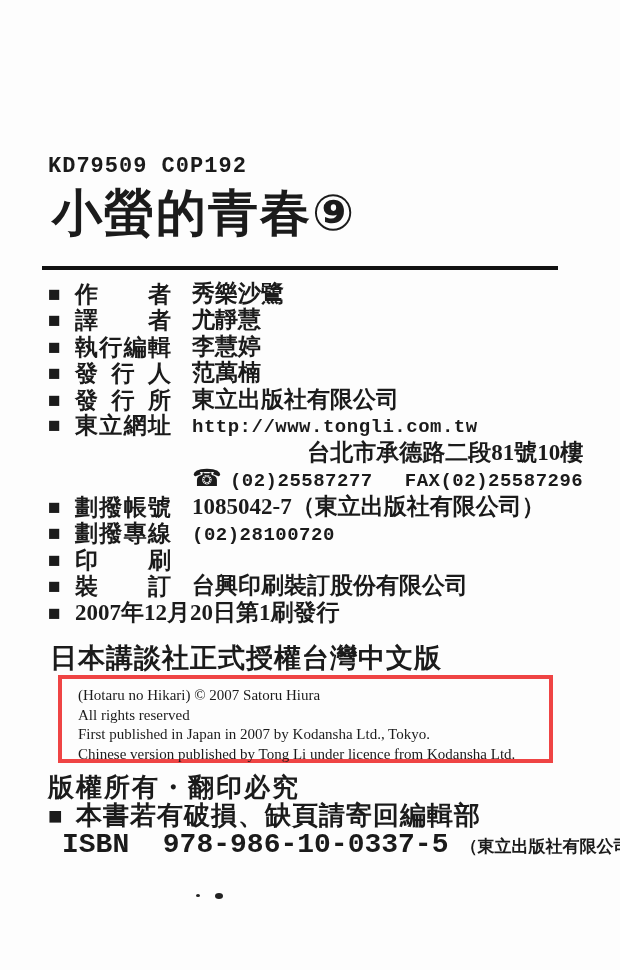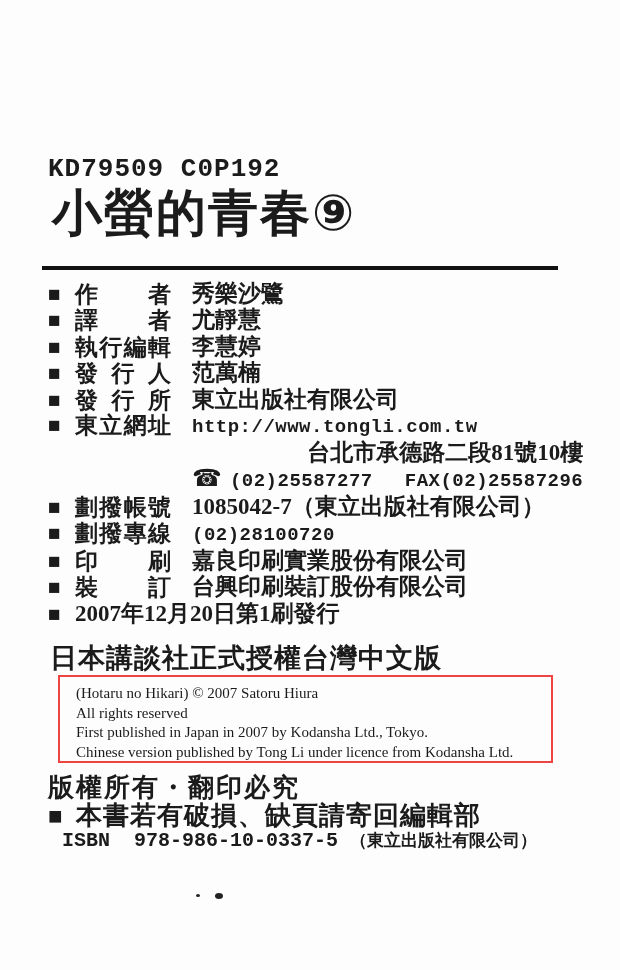--- a/index.html
+++ b/index.html
@@ -4,21 +4,21 @@
 <style>
   html,body { margin:0; padding:0; background:#e8e8e8; }
   .page {
     position:relative; width:620px; height:970px; margin:0 auto;
     background:#fdfdfd; color:#1b1b1b; overflow:hidden;
     font-family:"Liberation Serif","DejaVu Serif","DejaVu Sans",serif;
   }
   .code {
     position:absolute; left:48px; top:154px;
     font-family:"Liberation Mono","DejaVu Sans Mono",monospace;
-    font-size:26px; letter-spacing:1px; font-weight:600;
+    font-size:22px; letter-spacing:1px; font-weight:600;
   }
   .title {
     position:absolute; left:44px; top:176px; margin:8px;
     font-size:50px; font-weight:700; letter-spacing:2px; line-height:58px;
   }
   .orig {
     position:absolute; left:46px; top:239px;
     font-size:24px; letter-spacing:3px; font-weight:600;
   }
   .rule { position:absolute; left:42px; top:266px; width:516px; height:4px; background:#121212; }
@@ -32,33 +32,33 @@
   .mono { font-family:"Liberation Mono","DejaVu Sans Mono",monospace; font-size:19px; letter-spacing:0.5px; }
   .phicon { font-size:24px; margin-right:8px; }
   .fax { margin-left:32px; }
 
   .auth {
     position:absolute; left:50px; top:640px;
     font-size:27px; letter-spacing:1px; font-weight:600;
   }
   .licbox {
     position:absolute; left:58px; top:675px; width:495px; height:88px;
-    border:2px solid #ef4444; box-sizing:border-box; padding:7px 8px 0 16px;
+    border:4px solid #ef4444; box-sizing:border-box; padding:7px 8px 0 16px;
   }
   .licbox div {
     font-family:"Liberation Serif","DejaVu Serif",serif;
     font-size:15px; line-height:19.5px; white-space:nowrap;
   }
   .copyright { position:absolute; left:48px; top:770px; font-size:26px; letter-spacing:2px; font-weight:600; }
   .return { position:absolute; left:48px; top:798px; font-size:26px; letter-spacing:1px; font-weight:600; display:flex; align-items:baseline; }
   .return .bullet { font-size:24px; width:28px; }
   .isbnline { position:absolute; left:62px; top:829px; display:flex; align-items:baseline; white-space:nowrap; }
   .isbn {
     font-family:"Liberation Mono","DejaVu Sans Mono",monospace;
-    font-size:20px; font-weight:600; white-space:pre;
+    font-size:28px; font-weight:600; white-space:pre;
   }
   .price { font-size:17px; margin-left:12px; font-weight:600; }
 
   .speck { position:absolute; background:#222; border-radius:50%; }
   .speck-a { left:196px; top:894px; width:4px; height:3px; }
   .speck-b { left:215px; top:893px; width:8px; height:6px; }
 </style>
 </head>
 <body>
 
@@ -142,21 +142,20 @@
           <span class="labtxt">劃撥專線</span>
         </span>
       <span class="mono">(02)28100720</span>
     </div>
 
     <div class="row">
       <span class="lab">
           <span class="bullet">■</span>
           <span class="labtxt">印刷</span>
         </span>
-      <span>嘉良印刷實業股份有限公司</span>
     </div>
 
     <div class="row">
       <span class="lab">
           <span class="bullet">■</span>
           <span class="labtxt">裝訂</span>
         </span>
       <span>台興印刷裝訂股份有限公司</span>
     </div>
 

